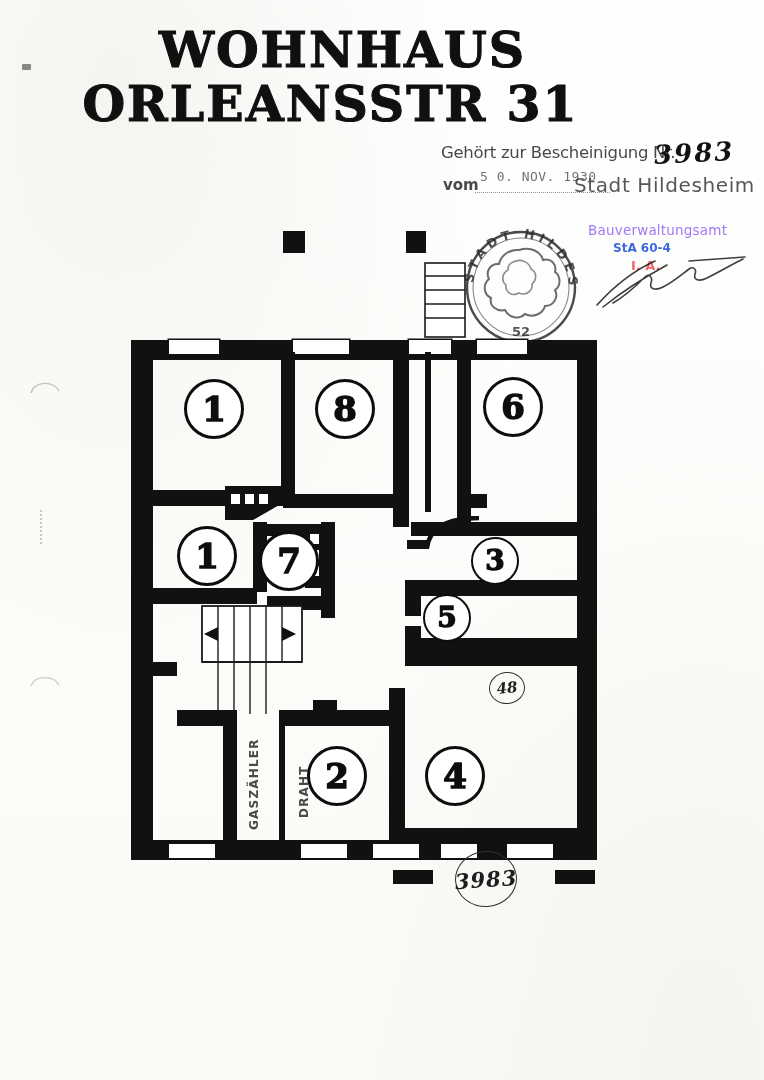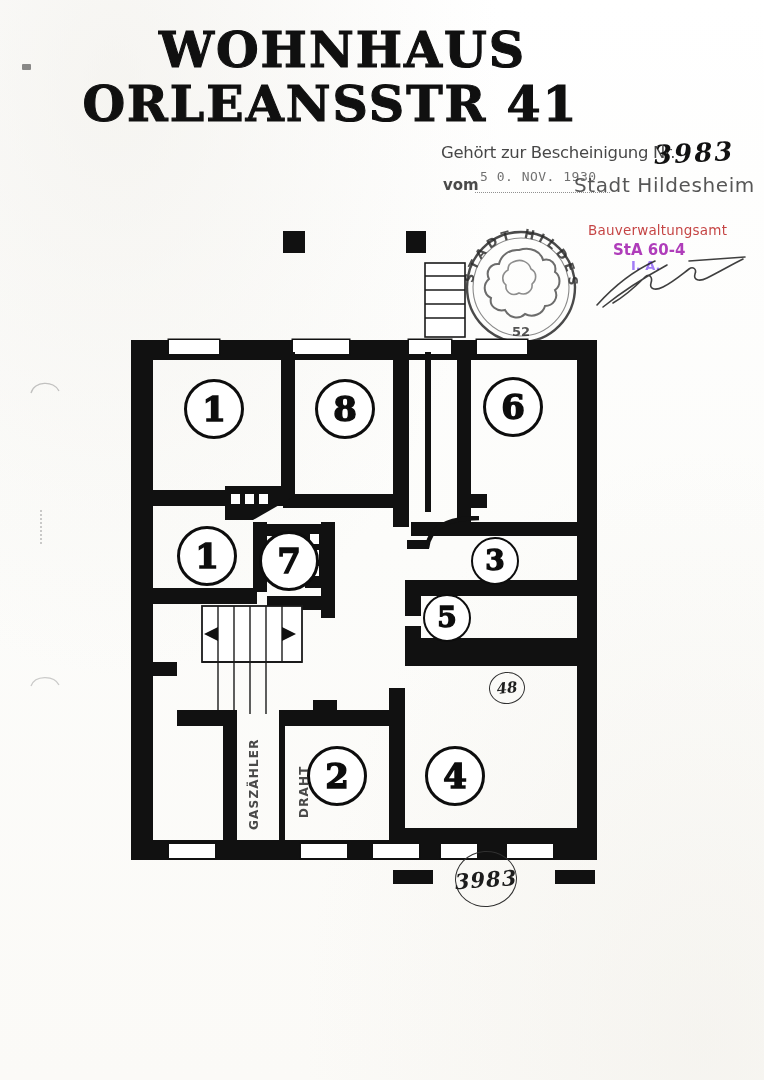--- a/index.html
+++ b/index.html
@@ -136,44 +136,44 @@
     letter-spacing: .3px;
     white-space: nowrap;
     opacity: .78;
   }
   .stamp-dept {
     position: absolute;
     left: 147px;
     top: 79px;
     font-family: "DejaVu Sans", sans-serif;
     font-size: 13.5px;
-    color: #b91c1c;
+    color: #8b5cf6;
     letter-spacing: .2px;
     white-space: nowrap;
     opacity: .82;
   }
   .stamp-sta {
     position: absolute;
     left: 172px;
     top: 98px;
     font-family: "DejaVu Sans", sans-serif;
     font-weight: bold;
-    font-size: 15px;
-    color: #a21caf;
+    font-size: 12px;
+    color: #1d4ed8;
     white-space: nowrap;
     opacity: .85;
   }
   .stamp-ia {
     position: absolute;
     left: 190px;
     top: 115px;
     font-family: "DejaVu Sans", sans-serif;
     font-weight: bold;
     font-size: 13px;
-    color: #8b5cf6;
+    color: #ef4444;
     opacity: .8;
   }
   .signature {
     position: absolute;
     left: 152px;
     top: 112px;
     width: 160px;
     height: 54px;
   }
 
@@ -291,21 +291,21 @@
   }
 </style>
 </head>
 <body>
 
 <div id="page">
   <div class="paper-tint"></div>
 
   <div class="title-block">
     <div class="title-line l1">WOHNHAUS</div>
-    <div class="title-line l2">ORLEANSSTR 41</div>
+    <div class="title-line l2">ORLEANSSTR 31</div>
   </div>
 
   <div class="stamp-block">
     <div class="stamp-line1">Gehört zur Bescheinigung Nr.</div>
     <div class="hand-num-top">3983</div>
 
     <div class="stamp-vom">vom</div>
     <div class="stamp-date">5 0. NOV. 1930</div>
     <div class="stamp-vom-rule"></div>
 

